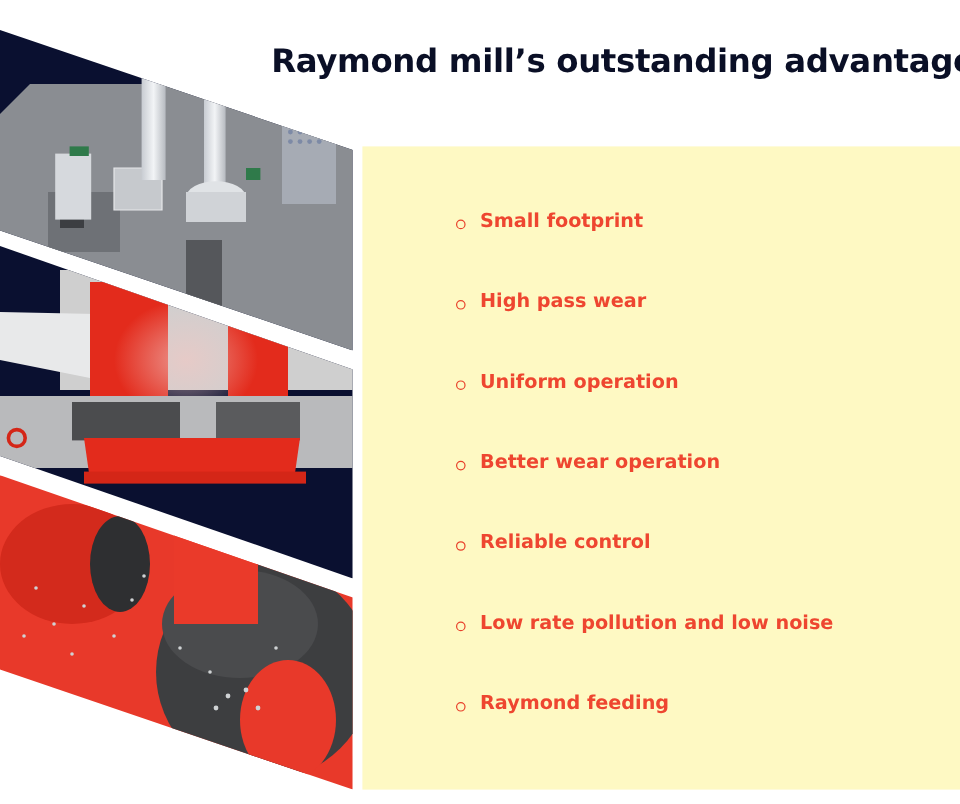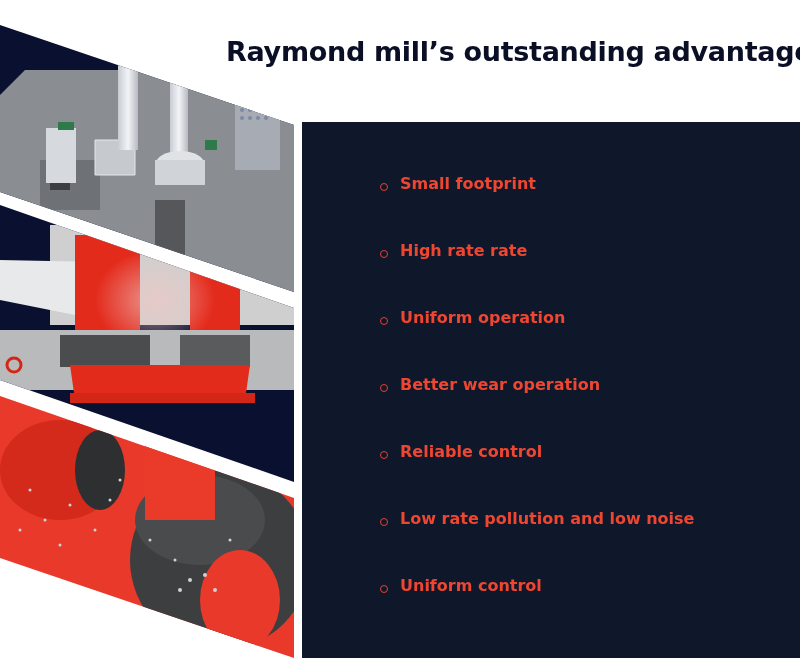--- a/index.html
+++ b/index.html
@@ -8,21 +8,21 @@
     position: relative; overflow: hidden;
     font-family: "DejaVu Sans", sans-serif;
   }
   .title {
     position: absolute; left: 226px; top: 36px;
     font-size: 27px; font-weight: bold; color: #0a0f26;
     letter-spacing: -0.3px; white-space: nowrap;
   }
   .panel {
     position: absolute; left: 302px; top: 122px;
-    width: 498px; height: 536px; background: #0f172a;
+    width: 498px; height: 536px; background: #fef9c3;
   }
   .list { position: absolute; left: 78px; top: 52px; margin: 0; padding: 0; list-style: none; }
   .list li { position: relative; height: 67px; display: block; }
   .bullet {
     position: absolute; left: 0; top: 9px;
     width: 6px; height: 6px; border: 1.5px solid #e8402a; border-radius: 50%;
   }
   .label {
     position: absolute; left: 20px; top: 0;
     color: #ee4630; font-size: 16px; font-weight: bold; white-space: nowrap;
@@ -131,36 +131,36 @@
 <div class="title">Raymond mill’s outstanding advantages</div>
 
 <div class="panel">
   <ul class="list">
     <li>
       <span class="bullet"></span>
       <span class="label">Small footprint</span>
     </li>
     <li>
       <span class="bullet"></span>
-      <span class="label">High rate rate</span>
+      <span class="label">High pass wear</span>
     </li>
     <li>
       <span class="bullet"></span>
       <span class="label">Uniform operation</span>
     </li>
     <li>
       <span class="bullet"></span>
       <span class="label">Better wear operation</span>
     </li>
     <li>
       <span class="bullet"></span>
       <span class="label">Reliable control</span>
     </li>
     <li>
       <span class="bullet"></span>
       <span class="label">Low rate pollution and low noise</span>
     </li>
     <li>
       <span class="bullet"></span>
-      <span class="label">Uniform control</span>
+      <span class="label">Raymond feeding</span>
     </li>
   </ul>
 </div>
 
 </body></html>

